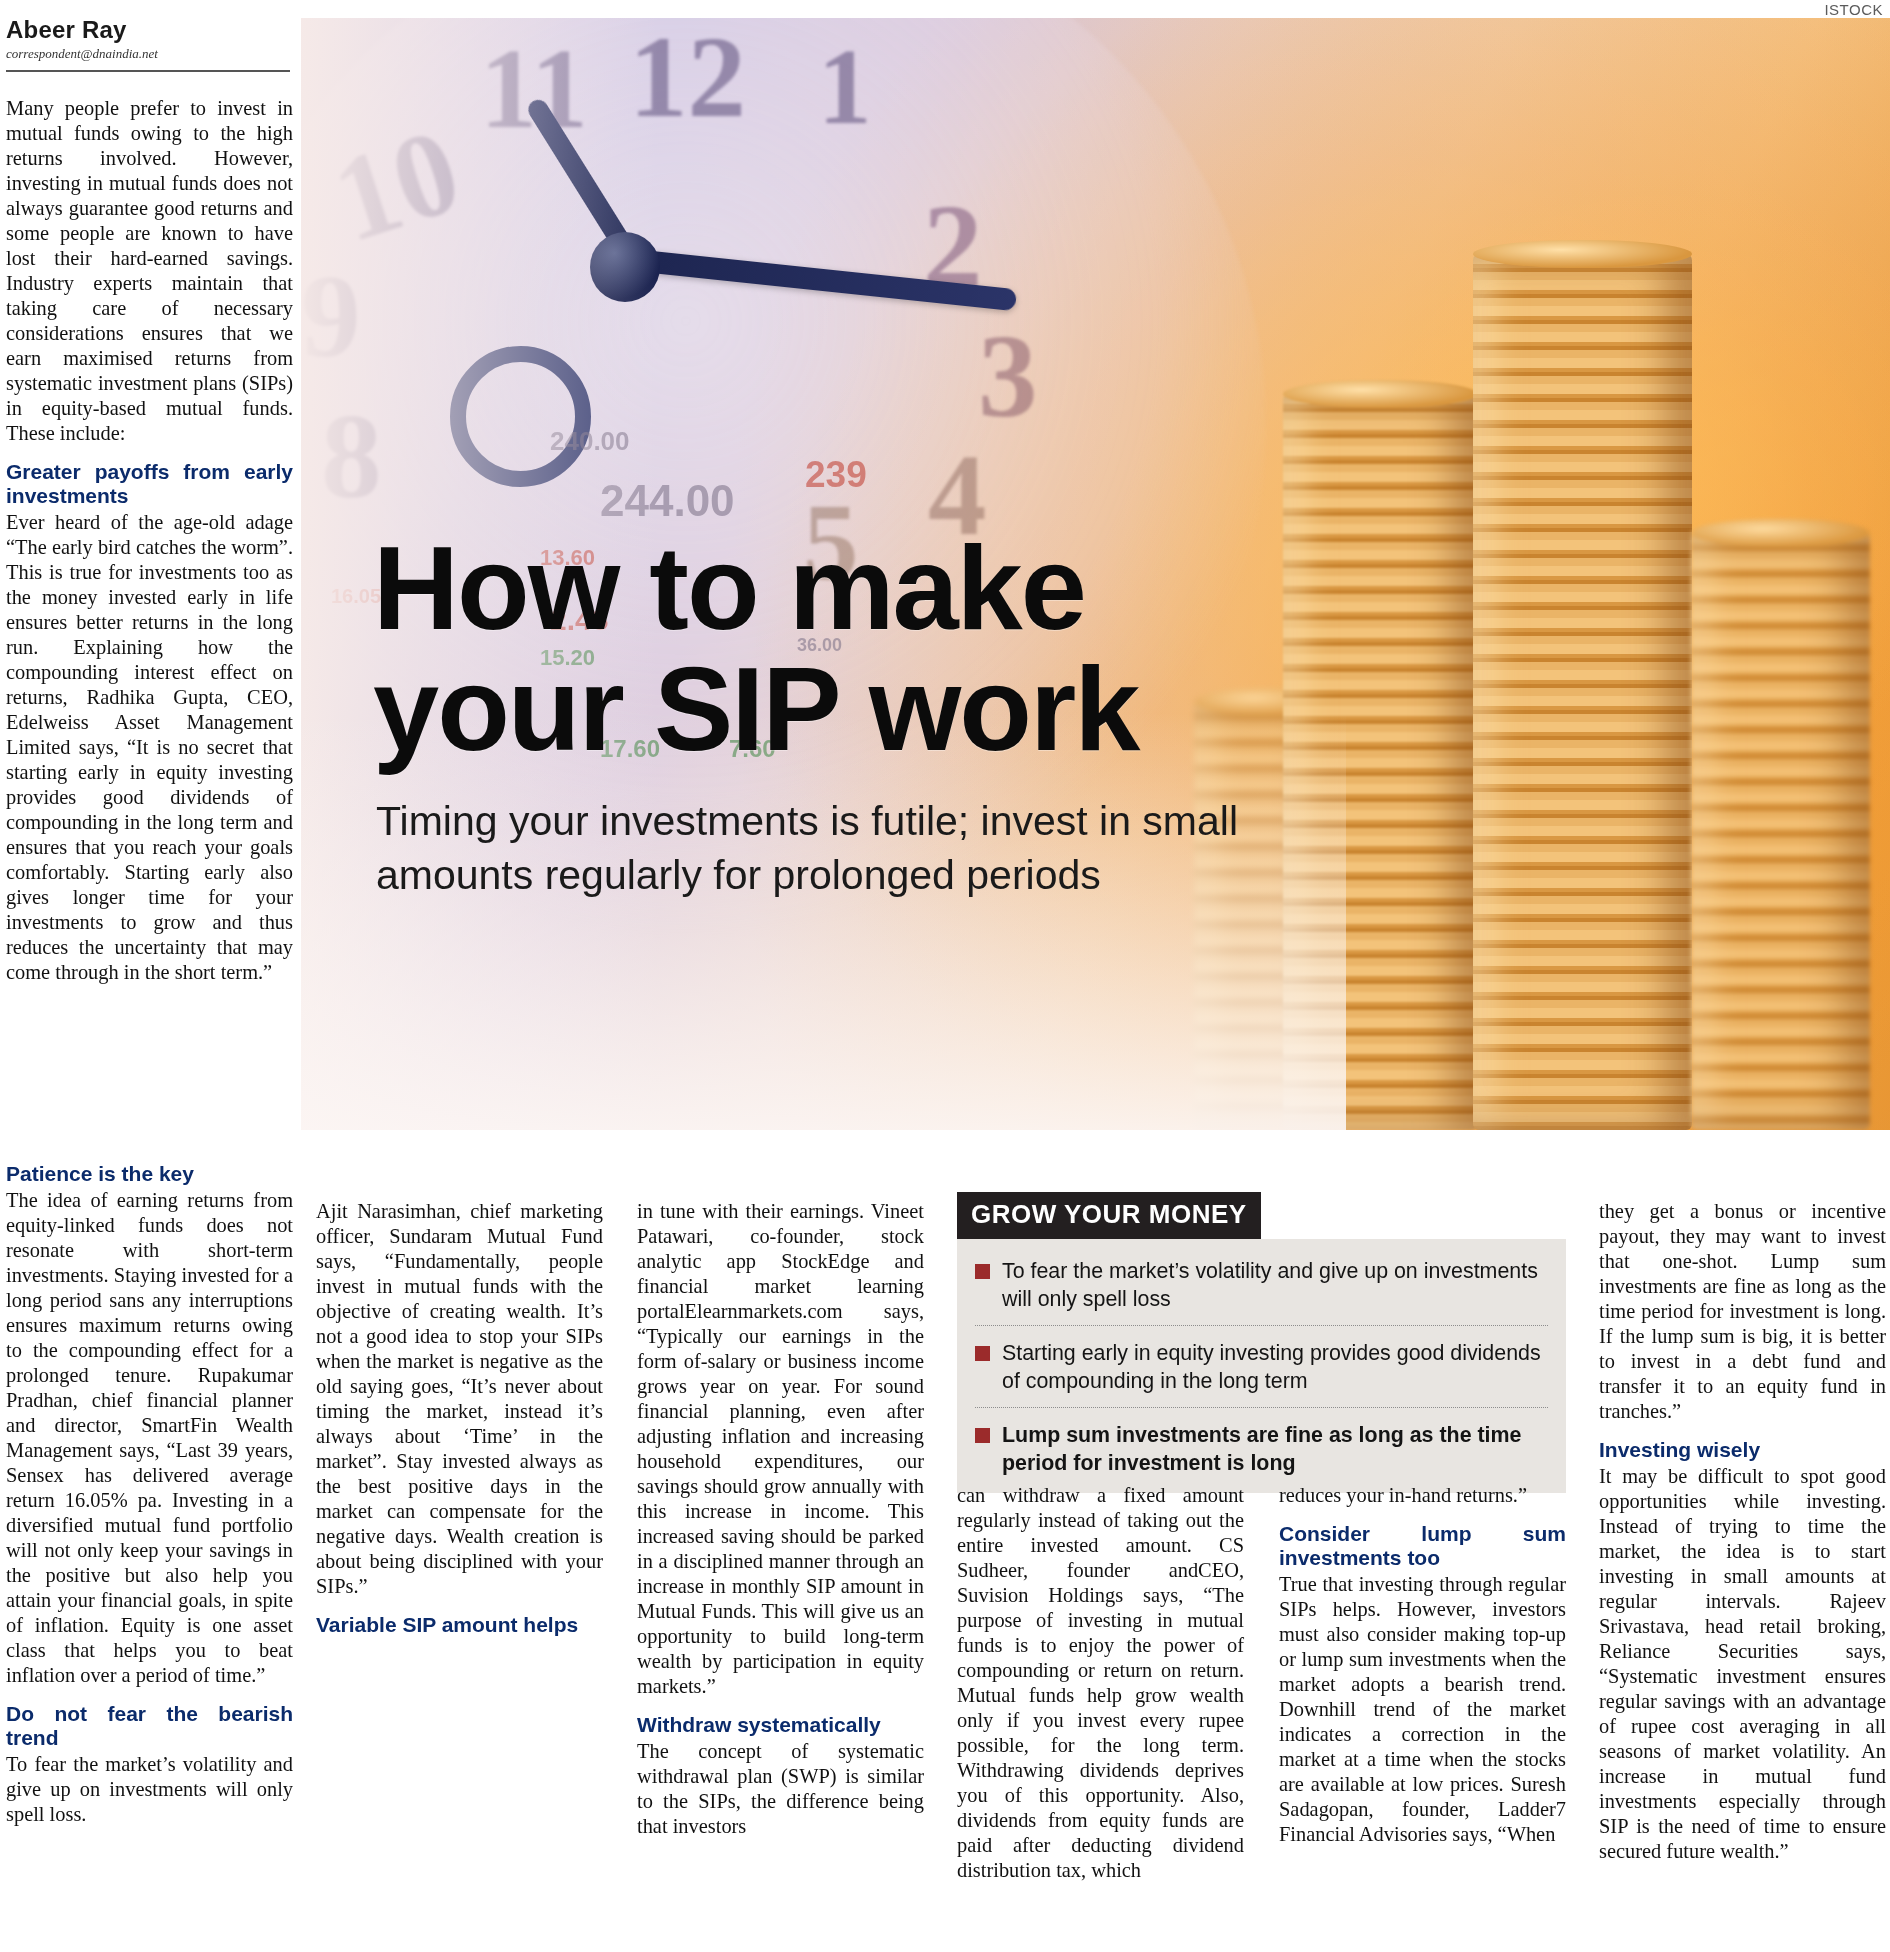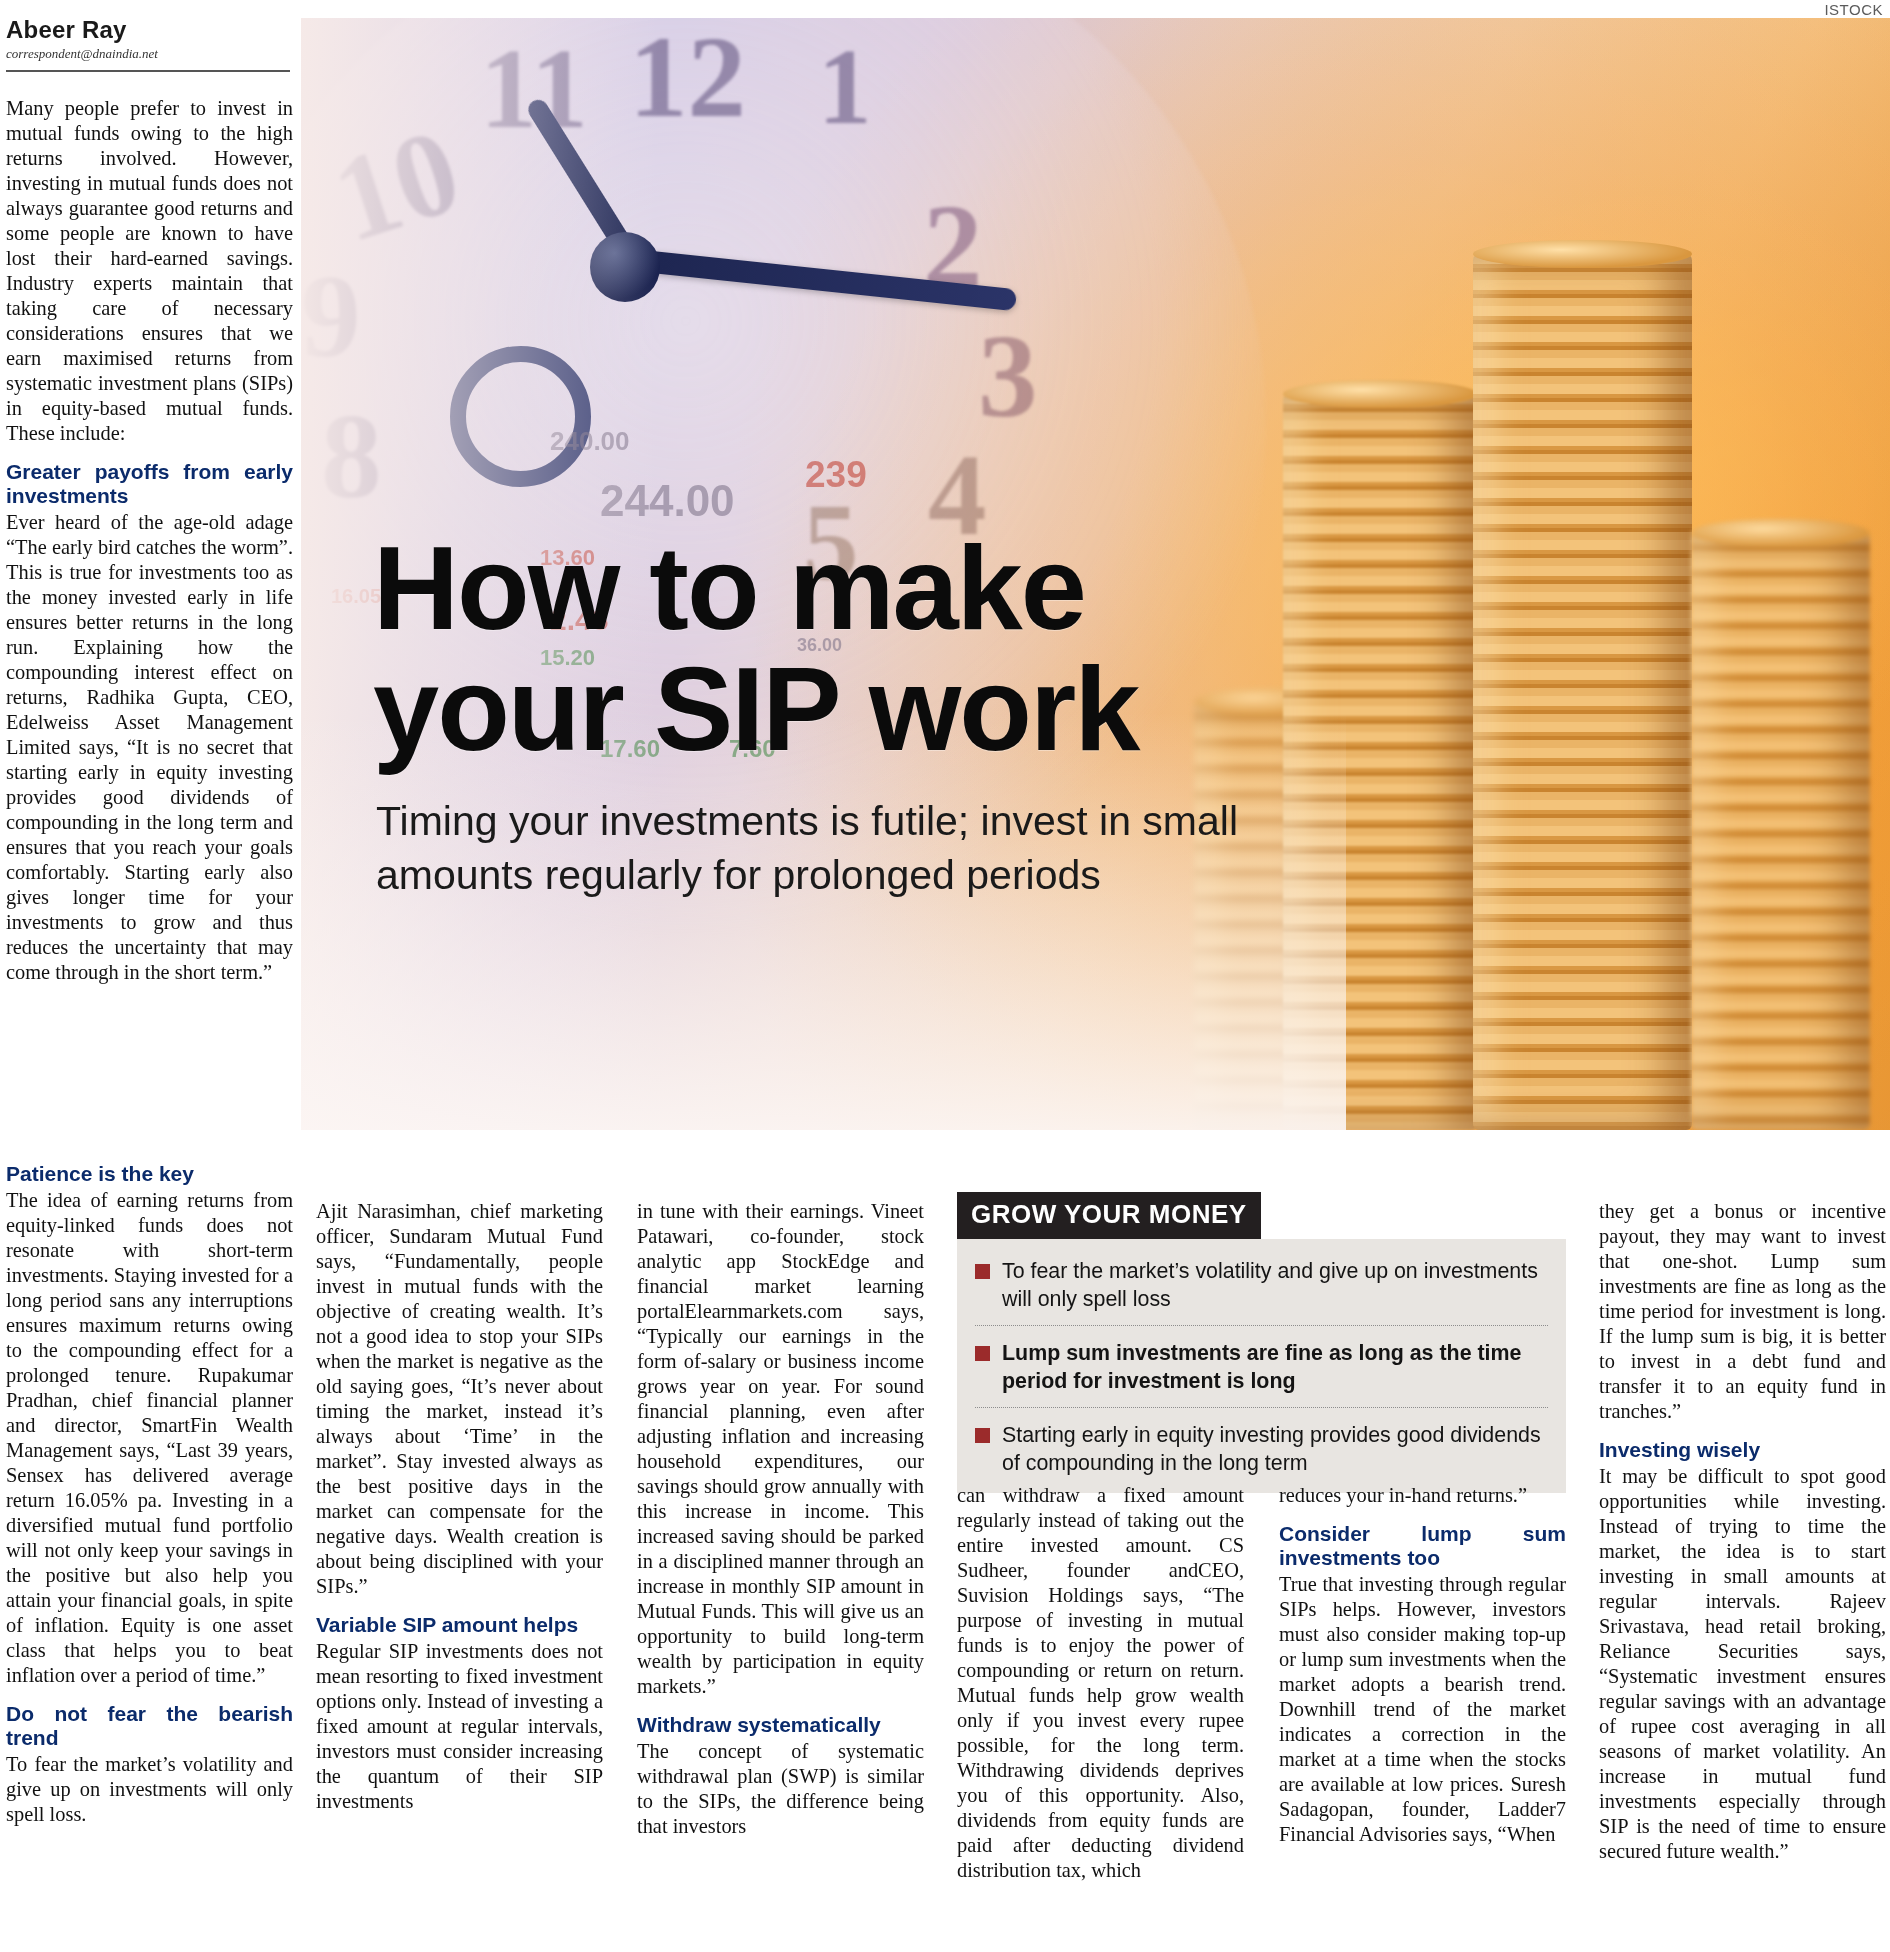--- a/index.html
+++ b/index.html
@@ -403,43 +403,42 @@
   <div class="col col-left-lower">
     <div class="sub" style="margin-top:0">Patience is the key</div>
     <p>The idea of earning returns from equity-linked funds does not resonate with short-term investments. Staying invested for a long period sans any interruptions ensures maximum returns owing to the compounding effect for a prolonged tenure. Rupakumar Pradhan, chief financial planner and director, SmartFin Wealth Management says, “Last 39 years, Sensex has delivered average return 16.05% pa. Investing in a diversified mutual fund portfolio will not only keep your savings in the positive but also help you attain your financial goals, in spite of inflation. Equity is one asset class that helps you to beat inflation over a period of time.”</p>
     <div class="sub">Do not fear the bearish trend</div>
     <p>To fear the market’s volatility and give up on investments will only spell loss.</p>
   </div>
 
   <div class="col col2">
     <p>Ajit Narasimhan, chief marketing officer, Sundaram Mutual Fund says, “Fundamentally, people invest in mutual funds with the objective of creating wealth. It’s not a good idea to stop your SIPs when the market is negative as the old saying goes, “It’s never about timing the market, instead it’s always about ‘Time’ in the market”. Stay invested always as the best positive days in the market can compensate for the negative days. Wealth creation is about being disciplined with your SIPs.”</p>
     <div class="sub">Variable SIP amount helps</div>
-    <p>Regular SIP investments does not mean resorting to fixed investment options only. Instead of investing a fixed amount at regular intervals, investors must consider increasing the quantum of their SIP investments</p>
   </div>
 
   <div class="col col3">
     <p>in tune with their earnings. Vineet Patawari, co-founder, stock analytic app StockEdge and financial market learning portalElearnmarkets.com says, “Typically our earnings in the form of-salary or business income grows year on year. For sound financial planning, even after adjusting inflation and increasing household expenditures, our savings should grow annually with this increase in income. This increased saving should be parked in a disciplined manner through an increase in monthly SIP amount in Mutual Funds. This will give us an opportunity to build long-term wealth by participation in equity markets.”</p>
     <div class="sub">Withdraw systematically</div>
     <p>The concept of systematic withdrawal plan (SWP) is similar to the SIPs, the difference being that investors</p>
   </div>
 
   <div class="box">
     <div class="box-header">GROW YOUR MONEY</div>
     <div class="box-body">
       <div class="bullet-row">
         <div class="sq"></div>
         <div class="bullet-text">To fear the market’s volatility and give up on investments will only spell loss</div>
       </div>
       <div class="bullet-row">
         <div class="sq"></div>
-        <div class="bullet-text bold">Lump sum investments are fine as long as the time period for investment is long</div>
+        <div class="bullet-text">Starting early in equity investing provides good dividends of compounding in the long term</div>
       </div>
       <div class="bullet-row">
         <div class="sq"></div>
-        <div class="bullet-text">Starting early in equity investing provides good dividends of compounding in the long term</div>
+        <div class="bullet-text bold">Lump sum investments are fine as long as the time period for investment is long</div>
       </div>
     </div>
   </div>
 
   <div class="col col4">
     <p>can withdraw a fixed amount regularly instead of taking out the entire invested amount. CS Sudheer, founder andCEO, Suvision Holdings says, “The purpose of investing in mutual funds is to enjoy the power of compounding or return on return. Mutual funds help grow wealth only if you invest every rupee possible, for the long term. Withdrawing dividends deprives you of this opportunity. Also, dividends from equity funds are paid after deducting dividend distribution tax, which</p>
   </div>
 
   <div class="col col5">
     <p>reduces your in-hand returns.”</p>

